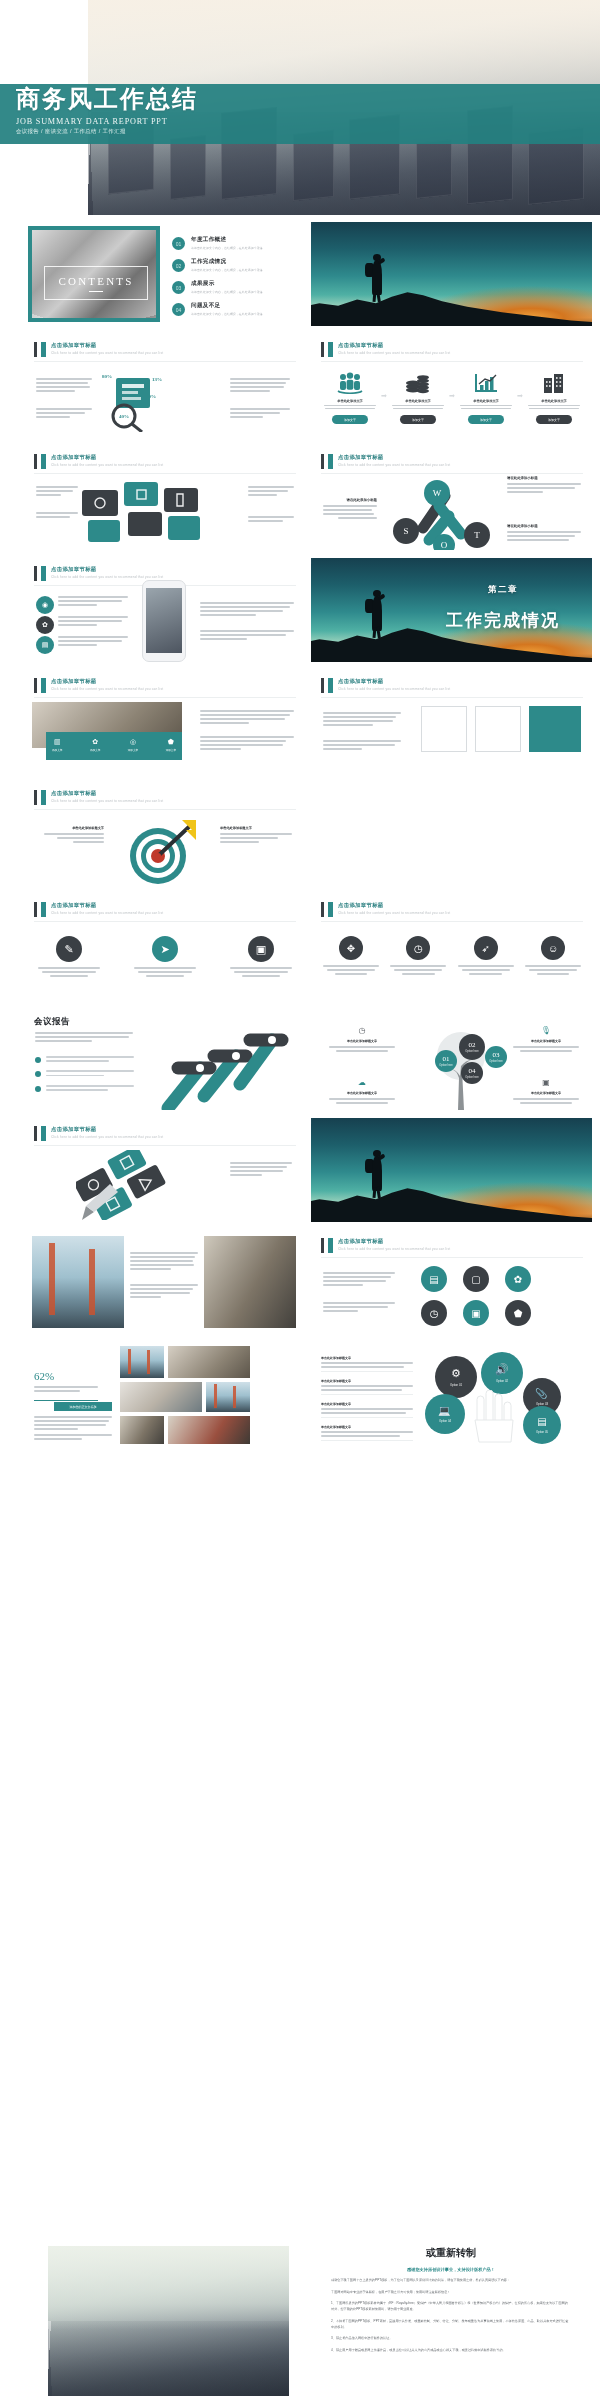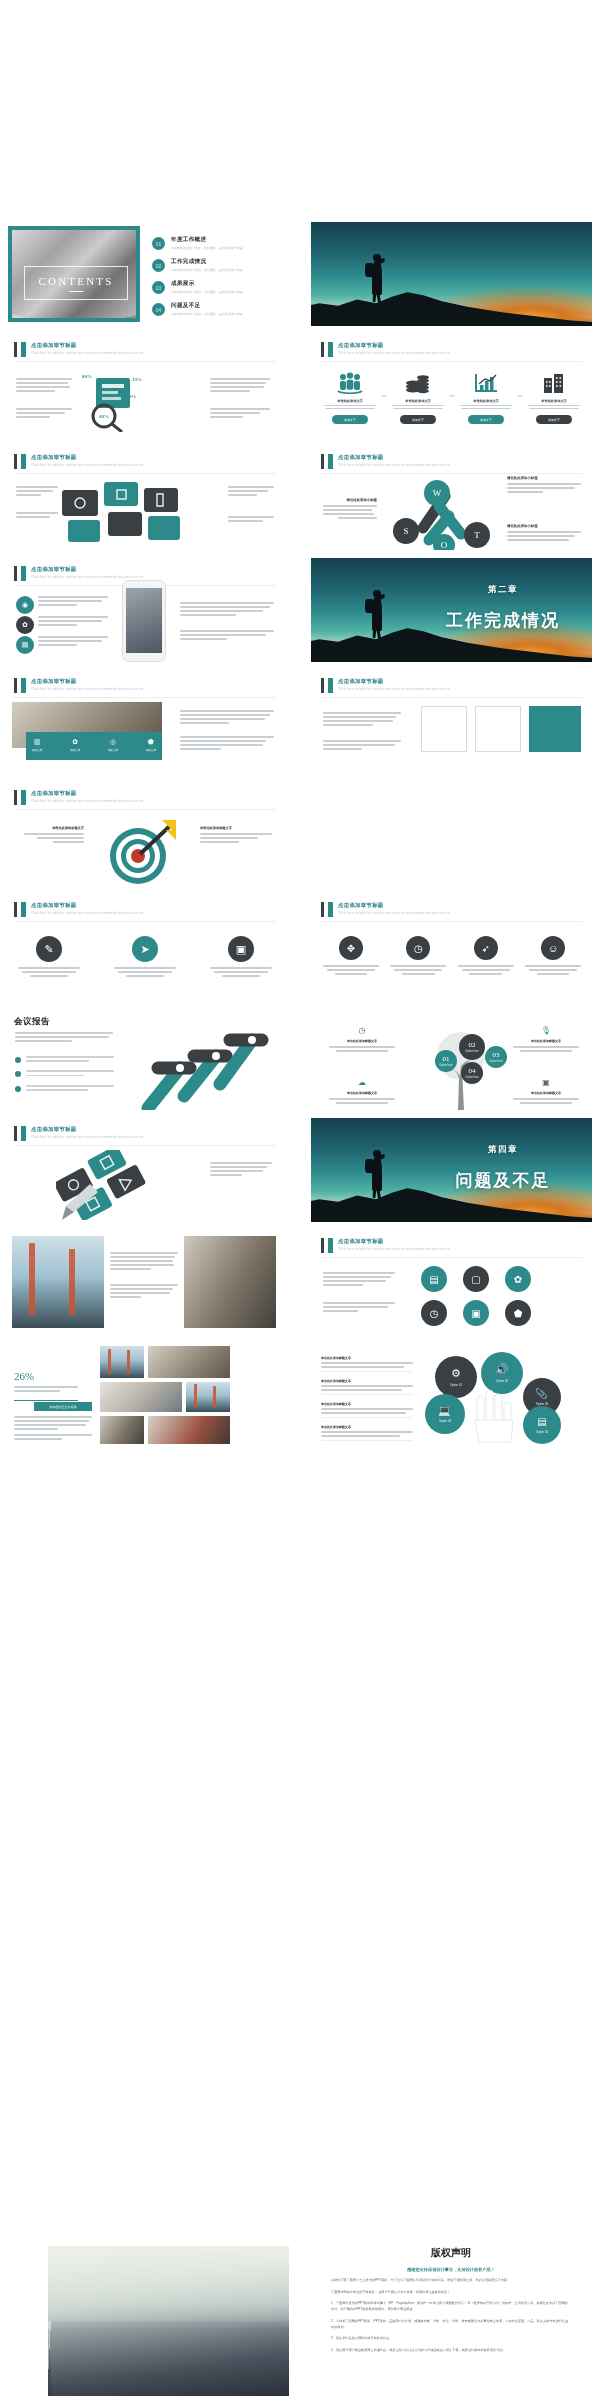--- a/index.html
+++ b/index.html
@@ -51,21 +51,21 @@
   }
   .cover .subtitle2 { color:#dff0ee; font-size:5.4px; letter-spacing:.4px; margin-top:2px; }
 
   
   .grid { position:absolute; left:0; top:222px; width:600px; }
   .row { position:relative; height:112px; }
   .slide {
     position:absolute; top:0; width:281px; height:104px;
     background:#fff; overflow:hidden;
   }
-  .slide.L { left:4px; } .slide.R { left:311px; }
+  .slide.L { left:24px; } .slide.R { left:311px; }
 
   
   .sechead { position:absolute; left:10px; top:8px; display:flex; align-items:flex-start; }
   .sechead .bar { width:5px; height:15px; background:#2d8a8a; margin-right:5px; }
   .sechead .bar2 { width:3px; height:15px; background:#3a3f44; margin-right:4px; }
   .sechead .txt .t1 { font-size:5.4px; font-weight:700; color:#2a7f80; letter-spacing:.3px; }
   .sechead .txt .t2 { font-size:3.2px; color:#b9bec2; margin-top:1.5px; letter-spacing:.2px; }
   .hrline { position:absolute; left:10px; top:27px; width:262px; height:1px; background:#eceff0; }
 
   
@@ -212,20 +212,40 @@
   .bub .bl { font-size:2.8px; margin-top:3px; opacity:.9; }
 
   .circleicon { width:18px; height:18px; border-radius:50%; display:flex; align-items:center; justify-content:center; color:#fff; font-size:7px; }
   .circleicon.teal{ background:#2d8a8a; } .circleicon.dark{ background:#3a3f44; }
 </style>
 </head>
 <body>
 
 <div class="page">
 
+  <div class="cover">
+    <div class="photo">
+      <div class="cityblocks">
+        <i style="left:4%;top:18%;width:9%;height:62%"></i>
+        <i style="left:16%;top:30%;width:7%;height:55%"></i>
+        <i style="left:26%;top:6%;width:11%;height:78%"></i>
+        <i style="left:40%;top:26%;width:8%;height:60%"></i>
+        <i style="left:51%;top:12%;width:10%;height:72%"></i>
+        <i style="left:64%;top:34%;width:7%;height:50%"></i>
+        <i style="left:74%;top:4%;width:9%;height:84%"></i>
+        <i style="left:86%;top:24%;width:11%;height:64%"></i>
+      </div>
+    </div>
+    <div class="band2"></div>
+    <div class="titlewrap">
+      <div class="maintitle">商务风工作总结</div>
+      <div class="subtitle">JOB SUMMARY DATA REPORT PPT</div>
+      <div class="subtitle2">会议报告 / 座谈交流 / 工作总结 / 工作汇报</div>
+    </div>
+  </div>
 
   <div class="grid">
 
     <div class="row">
       <div class="slide L contents">
         <div class="frame"></div>
         <div class="img"></div>
         <div class="cbox">
           <span>CONTENTS</span>
             <i></i>
@@ -945,24 +965,20 @@
           <div class="rays"></div>
           <div class="mount"></div>
           <div class="person">
             <div class="pack"></div>
               <div class="body"></div>
               <div class="head"></div>
             <div class="arm"></div>
               <div class="leg1"></div>
               <div class="leg2"></div>
           </div>
-          <div class="ctxt">
-            <div class="num">第四章</div>
-            <div class="ttl">问题及不足</div>
-          </div>
         </div>
       </div>
     </div>
 
     <div class="row">
       <div class="slide L">
         <div class="ph bridge" style="left:8px;top:6px;width:92px;height:92px"></div>
         <div class="ph tools" style="left:180px;top:6px;width:92px;height:92px"></div>
         <div class="blobwrap" style="position:absolute;left:106px;top:22px;width:68px">
           <span style="width:100%"></span>
@@ -1006,21 +1022,21 @@
           <div style="width:26px;height:26px;border-radius:50%;background:#2d8a8a;color:#fff;font-size:10px;display:flex;align-items:center;justify-content:center">✿</div>
           <div style="width:26px;height:26px;border-radius:50%;background:#3a3f44;color:#fff;font-size:10px;display:flex;align-items:center;justify-content:center">◷</div>
           <div style="width:26px;height:26px;border-radius:50%;background:#2d8a8a;color:#fff;font-size:10px;display:flex;align-items:center;justify-content:center">▣</div>
           <div style="width:26px;height:26px;border-radius:50%;background:#3a3f44;color:#fff;font-size:10px;display:flex;align-items:center;justify-content:center">⬟</div>
         </div>
       </div>
     </div>
 
     <div class="row">
       <div class="slide L">
-        <div style="position:absolute;left:10px;top:28px;font-size:11px;color:#2d8a8a;font-family:'Liberation Serif',serif">26%</div>
+        <div style="position:absolute;left:10px;top:28px;font-size:11px;color:#2d8a8a;font-family:'Liberation Serif',serif">62%</div>
         <div class="blobwrap" style="position:absolute;left:10px;top:44px;width:64px">
           <span style="width:100%"></span>
             <span style="width:72%"></span>
           </div>
         <div style="position:absolute;left:10px;top:58px;width:64px;height:1px;background:#2d8a8a"></div>
         <div style="position:absolute;left:30px;top:60px;width:58px;height:9px;background:#2d8a8a;color:#fff;font-size:3px;display:flex;align-items:center;justify-content:center">添加您的正文文标题</div>
         <div class="blobwrap" style="position:absolute;left:10px;top:74px;width:78px">
           <span style="width:100%"></span>
             <span style="width:96%"></span>
             <span style="width:92%"></span>
@@ -1108,21 +1124,21 @@
 
   </div>
 
   <div style="position:absolute;left:0;top:2238px;width:600px;height:162px">
     <div style="position:absolute;left:8px;top:0;width:281px;height:162px;overflow:hidden">
       <div class="ph city-green" style="left:40px;top:8px;width:241px;height:150px"></div>
     </div>
 
     <div style="position:absolute;left:311px;top:0;width:281px;height:162px;overflow:hidden">
       <div class="cw">
-        <div class="h">版权声明</div>
+        <div class="h">或重新转制</div>
         <div class="s">感谢您支持原创设计事业，支持设计版权产品！</div>
         <p>感谢您下载千图网平台上提供的PPT模板，为了您与千图网以及原创设计师的利益，请在下载使用之前，务必认真阅读以下内容：</p>
         <p>千图网对网站中专业的字体版权，在用户下载之后方可使用；使用时请注意版权信息！</p>
         <p>1、千图网所提供的PPT模板素材均属于（RF：Royalty-free）受保护《中华人民共和国著作权法》和《世界知识产权公约》的保护，任何的所有权，如果您要为以千图网的对外，您下载的此PPT模板素材使用时，请勿用于商业用途。</p>
         <p>2、不得将千图网的PPT模板、PPT素材，直接用于其分发、或重新转制、分销、转让、分销、发布或重售为从事领域上使用，不得转售原图、出品、取以其余方式进行任意中的权利。</p>
         <p>3、禁止将作品放入网络中进行服务的认证。</p>
         <p>4、禁止用户用于赠品或是网上传播作品，或是当您可以让其人为的出具成品或含有相关下载，或是过程修电话服务系统等的。</p>
       </div>
     </div>
   </div>

